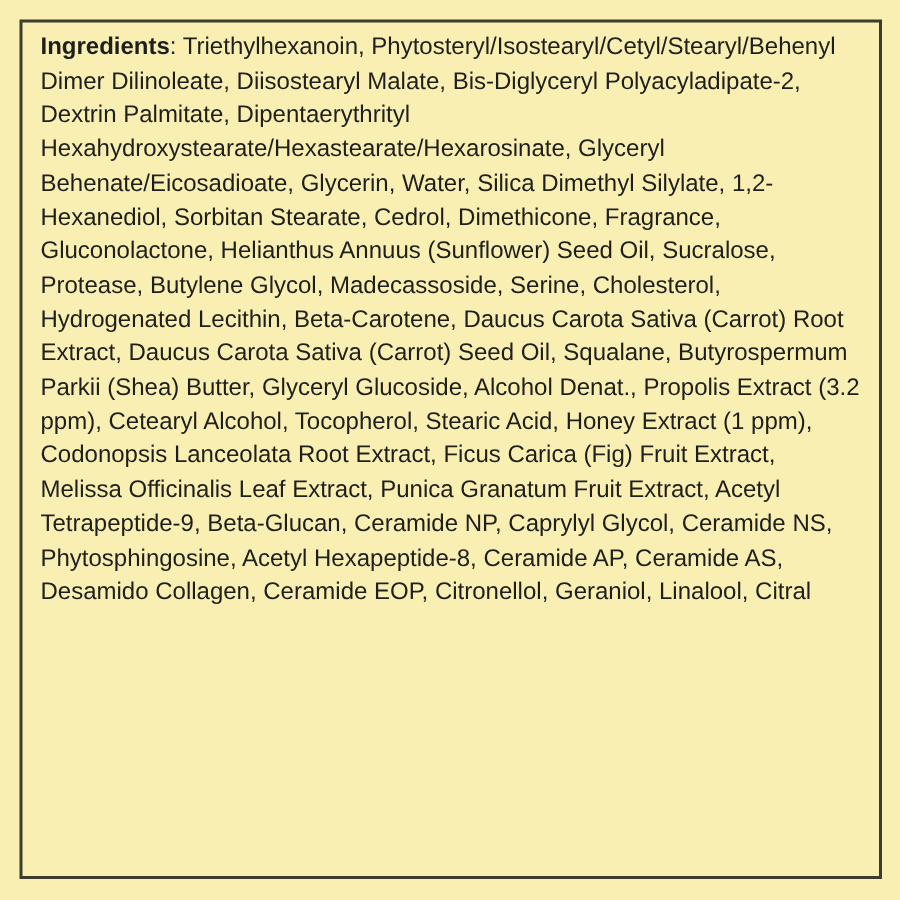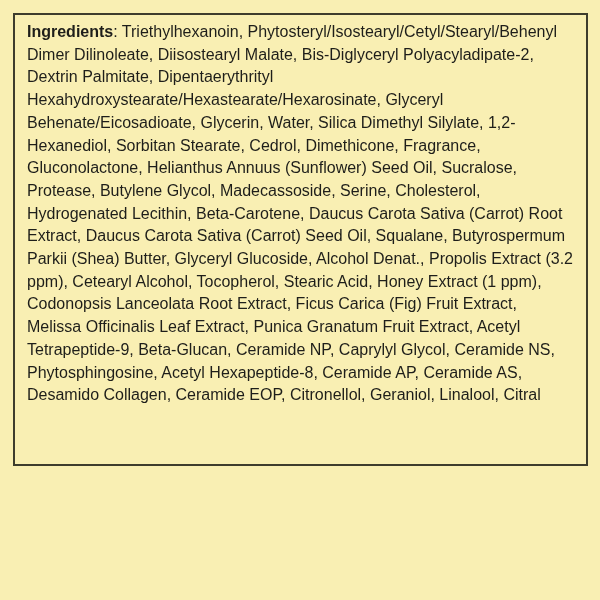--- a/index.html
+++ b/index.html
@@ -9,21 +9,21 @@
     position: relative;
     overflow: hidden;
     background: var(--bg, #F9EFB3);
     font-family: "Liberation Sans", "DejaVu Sans", sans-serif;
   }
   .card {
     position: absolute;
     left: 13px;
     top: 13px;
     width: 575px;
-    height: 453px;
+    height: 573px;
     box-sizing: border-box;
     border: 2px solid var(--border, #3E3D2D);
     background: var(--bg, #F9EFB3);
     padding: 6px 13px 0 12px;
   }
   .ingredients-text {
     margin: 0;
     font-size: 16px;
     line-height: 22.7px;
     color: var(--text, #1E1E1A);

